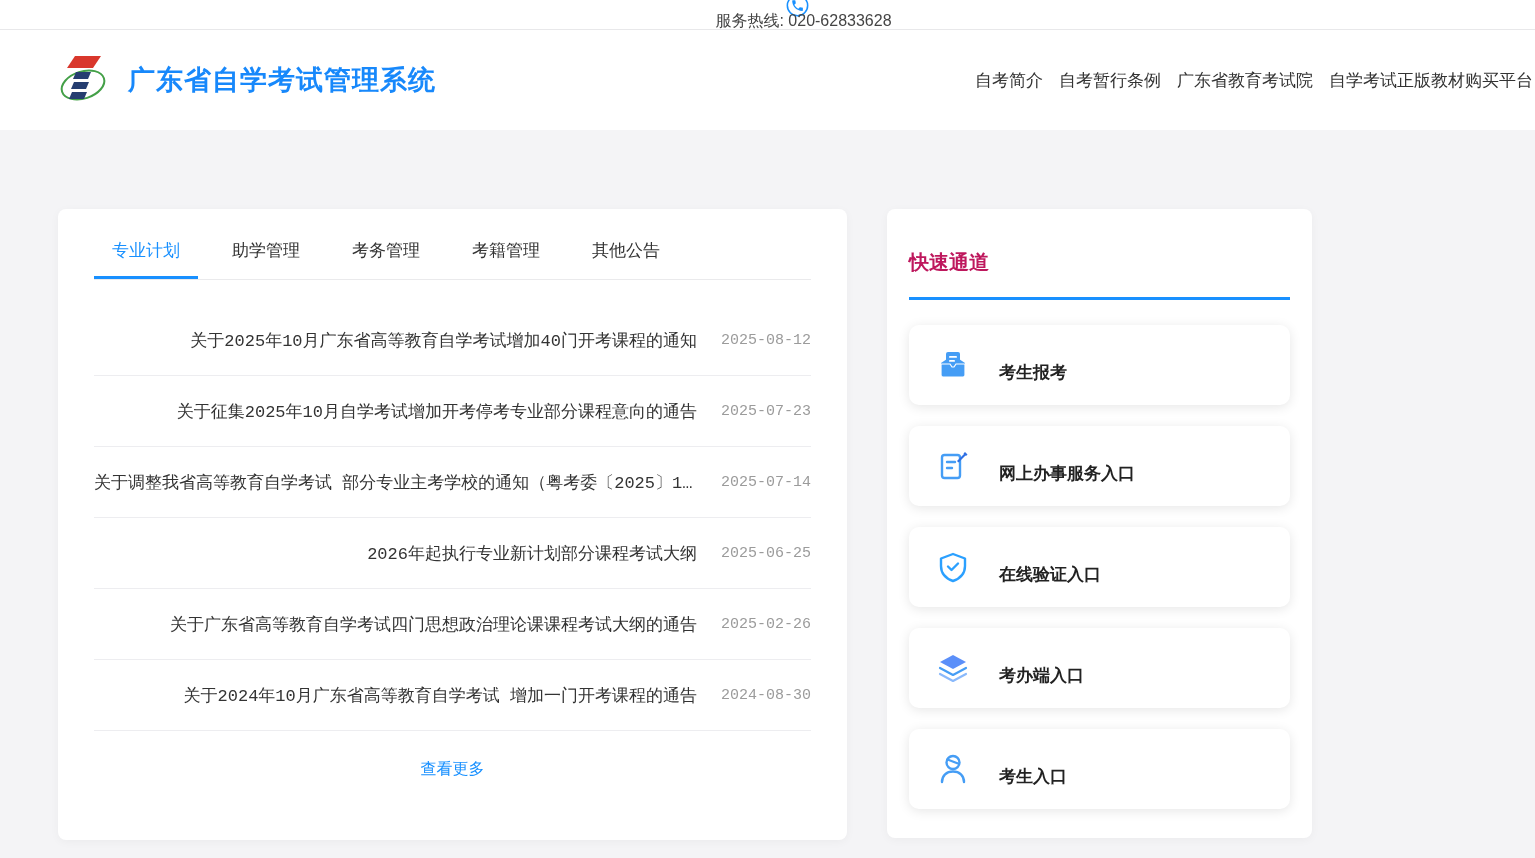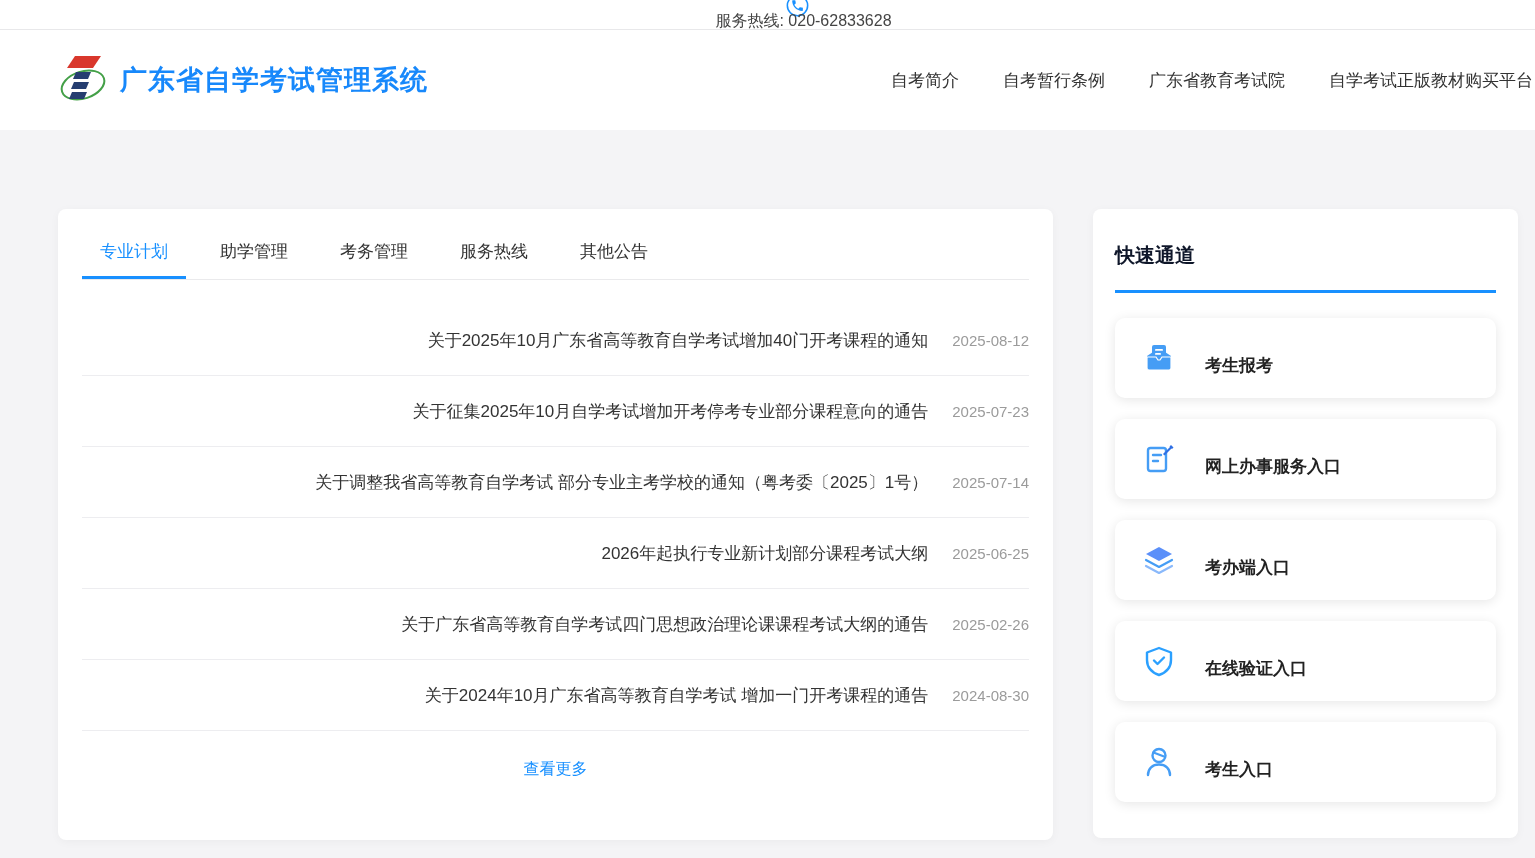--- a/index.html
+++ b/index.html
@@ -19,36 +19,36 @@
   .topbar svg { display: block; }
   .hotline-text { font-size: 16px; color: #444; margin-left: 12px; margin-top: -6px; }
 
   
   .header {
     height: 100px; background: #ffffff;
     display: flex; align-items: center; padding-left: 58px;
   }
   .logo { width: 50px; height: 56px; flex: 0 0 auto; }
   .site-title {
-    margin-left: 12px; font-size: 27px; font-weight: bold; color: #1788fb;
+    margin-left: 20px; font-size: 27px; font-weight: bold; color: #1788fb;
     letter-spacing: 1px; white-space: nowrap;
   }
-  .nav { margin-left: auto; display: flex; gap: 44px; padding-right: 2px; }
+  .nav { margin-left: auto; display: flex; gap: 16px; padding-right: 2px; }
   .nav-item { font-size: 17px; color: #333; white-space: nowrap; cursor: pointer; }
 
   
   .main { display: flex; padding: 79px 15px 0 58px; gap: 40px; align-items: flex-start; }
 
   .card {
     background: #ffffff; border-radius: 8px;
     box-shadow: 0 2px 10px rgba(0,0,0,0.04);
   }
 
   
-  .notice-card { width: 995px; height: 631px; padding: 0 24px; }
+  .notice-card { width: 789px; height: 631px; padding: 0 36px; font-family: Liberation Mono, monospace; }
   .tabs {
     display: flex; gap: 16px; padding-top: 26px;
     border-bottom: 1px solid #eaeaec;
   }
   .tab {
     position: relative; height: 44px; line-height: 34px;
     padding: 0 18px; font-size: 17px; color: #333; cursor: pointer; white-space: nowrap;
   }
   .tab.active { color: #1890ff; }
   .tab.active::after {
@@ -63,21 +63,21 @@
   .notice-title {
     font-size: 17px; color: #333; white-space: nowrap; overflow: hidden;
     text-overflow: ellipsis; padding-right: 24px;
   }
   .notice-date { font-size: 15px; color: #9b9b9b; flex: 0 0 auto; }
   .notice-footer { padding-top: 28px; text-align: center; }
   .more-link { font-size: 16px; color: #1890ff; cursor: pointer; }
 
   
   .quick-card { width: 425px; height: 629px; padding: 22px; }
-  .quick-title { font-size: 20px; font-weight: bold; color: #0f172a; margin-top: 11px; }
+  .quick-title { font-size: 20px; font-weight: bold; color: #be185d; margin-top: 18px; }
   .quick-underline { height: 3px; background: #1890ff; margin-top: 21px; }
   .quick-items { margin-top: 25px; display: flex; flex-direction: column; gap: 21px; }
   .quick-item {
     height: 80px; background: #ffffff; border-radius: 10px;
     box-shadow: 0 2px 12px rgba(0,0,0,0.10);
     display: flex; align-items: center; padding-left: 28px; cursor: pointer;
   }
   .quick-icon { width: 32px; height: 32px; flex: 0 0 auto; display: flex; align-items: center; justify-content: center; }
   .quick-label { margin-left: 30px; font-size: 17px; font-weight: bold; color: #222; margin-top: 14px; }
 </style>
@@ -113,21 +113,21 @@
   </div>
 </div>
 
 <div class="main">
 
   <div class="card notice-card">
     <div class="tabs">
       <span class="tab active">专业计划</span>
       <span class="tab">助学管理</span>
       <span class="tab">考务管理</span>
-      <span class="tab">服务热线</span>
+      <span class="tab">考籍管理</span>
       <span class="tab">其他公告</span>
     </div>
 
     <div class="notice-list">
       <div class="notice-row">
         <span class="notice-title">关于2025年10月广东省高等教育自学考试增加40门开考课程的通知</span>
         <span class="notice-date">2025-08-12</span>
       </div>
       <div class="notice-row">
         <span class="notice-title">关于征集2025年10月自学考试增加开考停考专业部分课程意向的通告</span>
@@ -184,41 +184,41 @@
             <path d="M20 11 L28 3 L29.5 4.5 L21.5 12.5 Z" fill="#2f6fe4"></path>
             <path d="M28 2 L30.5 4.5 L29 6 L26.5 3.5 Z" fill="#2f6fe4"></path>
           </svg>
         </span>
         <span class="quick-label">网上办事服务入口</span>
       </div>
 
       <div class="quick-item">
         <span class="quick-icon">
           <svg width="32" height="32" viewBox="0 0 32 32">
+            <path d="M16 3 L28 7.5 V15 C28 22.5 23 27.5 16 30 C9 27.5 4 22.5 4 15 V7.5 Z" fill="none" stroke="#2ba0ff" stroke-width="2.4" stroke-linejoin="round"></path>
+            <polyline points="11,15.5 14.5,19 21,12.5" fill="none" stroke="#2ba0ff" stroke-width="2.4" stroke-linecap="round" stroke-linejoin="round"></polyline>
+          </svg>
+        </span>
+        <span class="quick-label">在线验证入口</span>
+      </div>
+
+      <div class="quick-item">
+        <span class="quick-icon">
+          <svg width="32" height="32" viewBox="0 0 32 32">
             <polygon points="16,3 29,10 16,17 3,10" fill="#5b8ff9"></polygon>
             <polyline points="3,16 16,23 29,16" fill="none" stroke="#459df5" stroke-width="2.2" stroke-linecap="round" stroke-linejoin="round"></polyline>
             <polyline points="3,22 16,29 29,22" fill="none" stroke="#8ab9fb" stroke-width="2.2" stroke-linecap="round" stroke-linejoin="round"></polyline>
           </svg>
         </span>
         <span class="quick-label">考办端入口</span>
       </div>
 
       <div class="quick-item">
         <span class="quick-icon">
           <svg width="32" height="32" viewBox="0 0 32 32">
-            <path d="M16 3 L28 7.5 V15 C28 22.5 23 27.5 16 30 C9 27.5 4 22.5 4 15 V7.5 Z" fill="none" stroke="#2ba0ff" stroke-width="2.4" stroke-linejoin="round"></path>
-            <polyline points="11,15.5 14.5,19 21,12.5" fill="none" stroke="#2ba0ff" stroke-width="2.4" stroke-linecap="round" stroke-linejoin="round"></polyline>
-          </svg>
-        </span>
-        <span class="quick-label">在线验证入口</span>
-      </div>
-
-      <div class="quick-item">
-        <span class="quick-icon">
-          <svg width="32" height="32" viewBox="0 0 32 32">
             <circle cx="16" cy="9.5" r="6.5" fill="none" stroke="#459df5" stroke-width="2.4"></circle>
             <path d="M10.5 6.5 L21 10.5" stroke="#459df5" stroke-width="2.2" stroke-linecap="round"></path>
             <path d="M5 29 C5 22.5 9.5 18.5 16 18.5 C22.5 18.5 27 22.5 27 29" fill="none" stroke="#459df5" stroke-width="2.4" stroke-linecap="round"></path>
           </svg>
         </span>
         <span class="quick-label">考生入口</span>
       </div>
 
     </div>
   </div>

